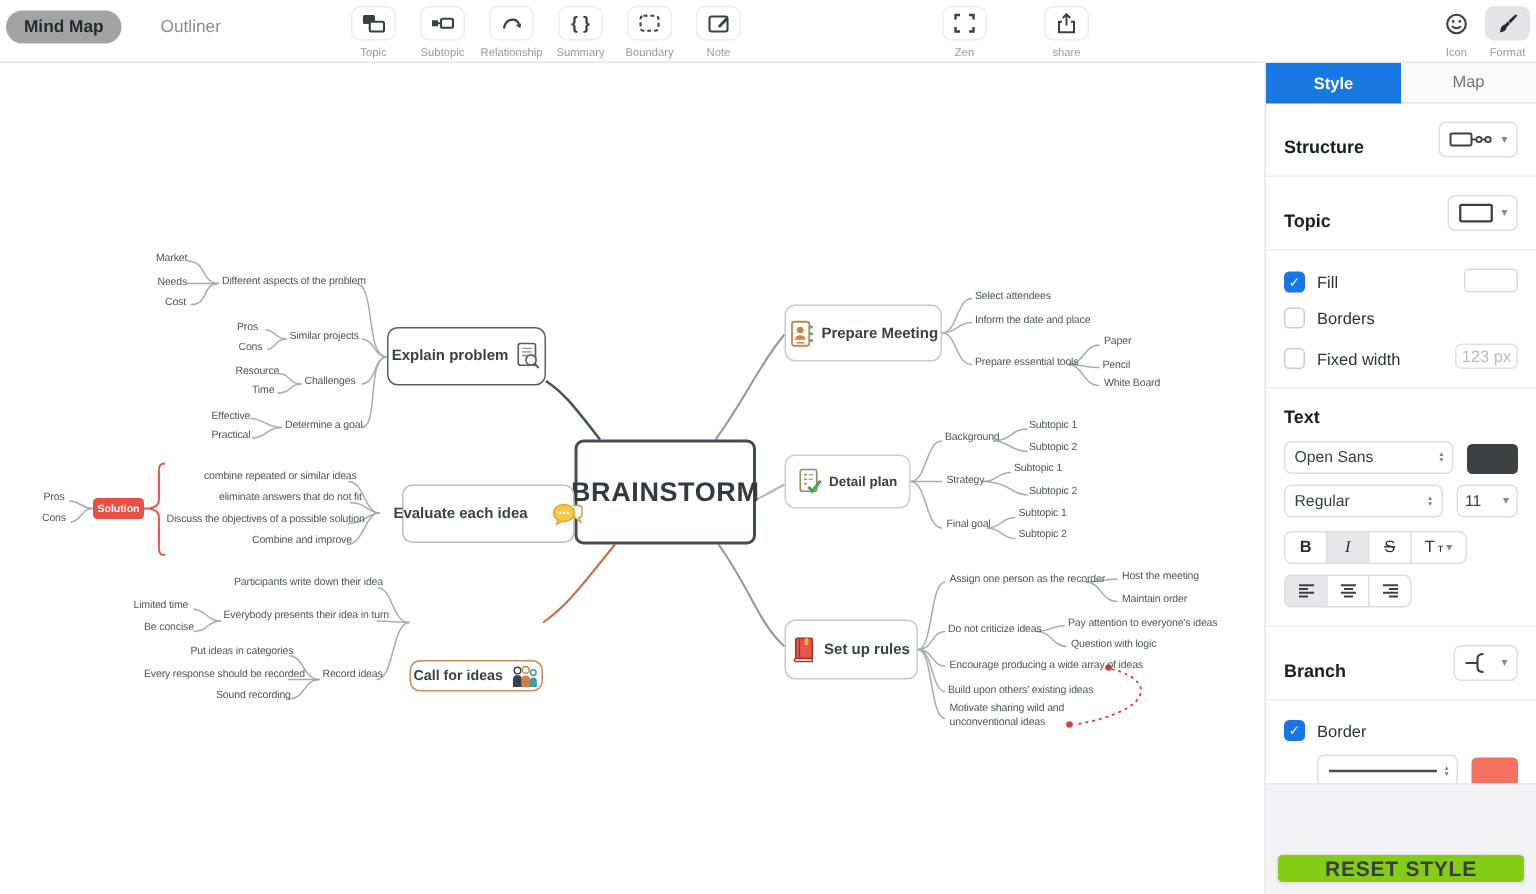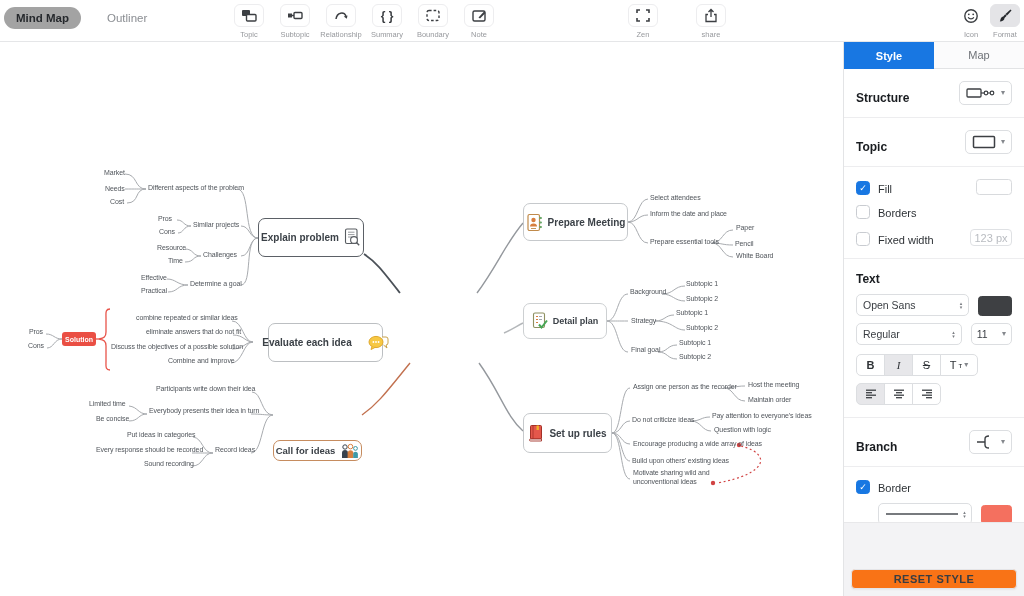--- a/index.html
+++ b/index.html
@@ -82,22 +82,22 @@
   .seg-btn:first-child { border-radius:5px 0 0 5px; margin-left:0; }
   .seg-btn:last-child { border-radius:0 5px 5px 0; }
   .seg-btn.active { background:#e7e7ea; }
   .seg-btn.b { font-weight:700; }
   .seg-btn.i { font-style:italic; font-family:"Liberation Serif", serif; }
   .seg-btn.s { text-decoration:line-through; }
   .tt-small { font-size:8px; }
   .side-footer { position:absolute; left:0; bottom:0; width:100%; height:74px;
     background:#f3f3f5; border-top:1px solid #e8e8ea; }
   .reset-btn { position:absolute; left:50%; transform:translateX(-50%); bottom:7px;
-    width:166px; height:20px; background:#f97316; border:1px solid #e4e4e7; border-radius:4px;
-    font-family:inherit; font-size:11px; font-weight:700; letter-spacing:0.5px;
+    width:166px; height:20px; background:#84cc16; border:1px solid #e4e4e7; border-radius:4px;
+    font-family:inherit; font-size:14px; font-weight:700; letter-spacing:0.5px;
     color:#3a3d42; cursor:pointer; box-shadow:0 1px 2px rgba(0,0,0,0.05); }
 </style>
 </head>
 <body>
 
 <div class="app">
 
   <div class="toolbar">
     <div class="doc-tabs">
       <button class="doc-tab active">Mind Map</button>
@@ -283,20 +283,23 @@
         <path d="M724,346 C734,346 734,359 745,359"></path>
         <path d="M691,379 C701,379 701,375 710,375"></path>
         <path d="M691,379 C701,379 702,389 711,389"></path>
       </g>
 
       <path d="M741,404 C772,412 768,432 717,441" fill="none" stroke="#d14343" stroke-width="1.2" stroke-dasharray="2 2.6"></path>
       <circle cx="739" cy="403" r="2.2" fill="#d14343"></circle>
       <circle cx="713" cy="441" r="2.2" fill="#d14343"></circle>
     </svg>
 
+    <div class="node root-node" style="left:383px;top:251px;width:121px;height:70px;">
+      <span class="node-label">BRAINSTORM</span>
+    </div>
 
     <div class="node" style="left:258px;top:176px;width:106px;height:39px;border:1.6px solid #5b6066;font-size:10px;">
       <span class="node-label">Explain problem</span>
       <span>
         <svg width="17" height="19" viewBox="0 0 17 19">
             <rect x="1.5" y="1" width="11.5" height="14.5" rx="1.5" fill="#fff" stroke="#585c61" stroke-width="1.1"></rect>
             <g stroke="#8b8f94" stroke-width="0.9">
               <line x1="4" y1="4.2" x2="10.5" y2="4.2"></line>
               <line x1="4" y1="6.6" x2="10.5" y2="6.6"></line>
               <line x1="4" y1="9" x2="8" y2="9"></line>

